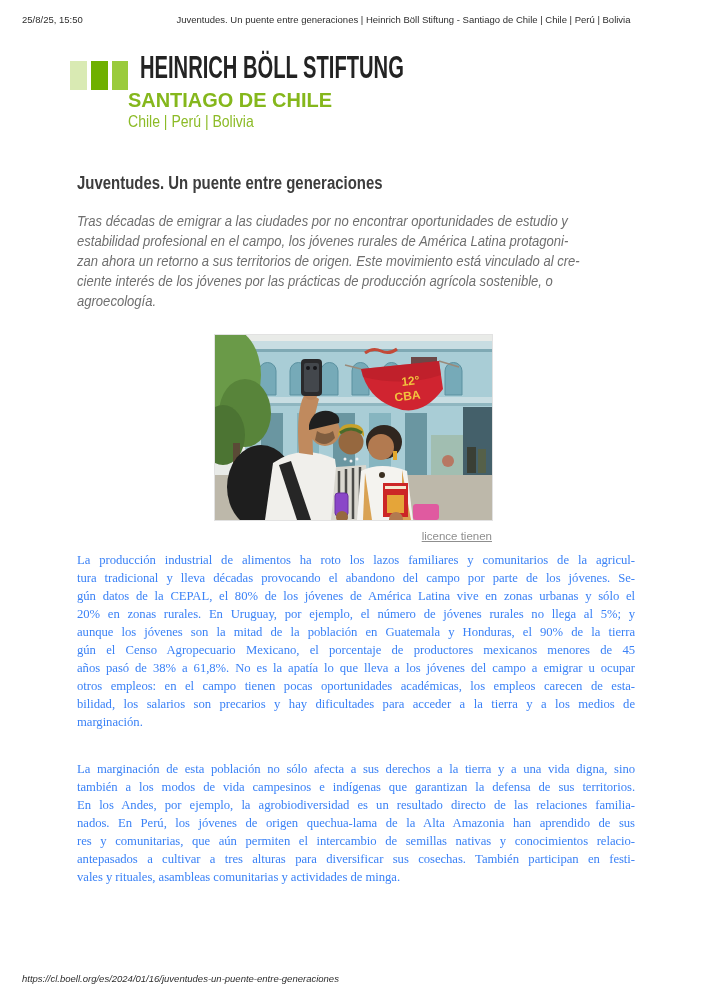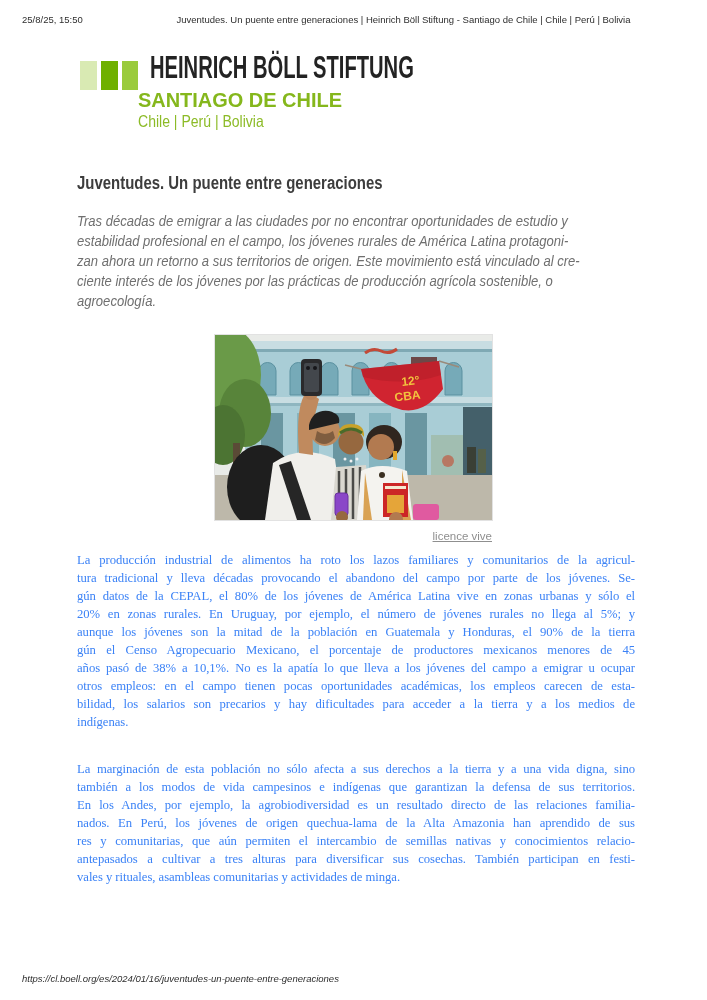--- a/index.html
+++ b/index.html
@@ -10,21 +10,21 @@
   
   .print-header, .print-footer { position:absolute; left:0; width:707px; font-size:9.5px; color:#2e2e2e; }
   .print-header { top:14px; }
   .ph-date { position:absolute; left:22px; top:0; white-space:nowrap; }
   .ph-title { position:absolute; left:100px; right:0; top:0; text-align:center; white-space:nowrap; }
   .print-footer { top:962px; }
   .pf-url { position:absolute; left:22px; top:11px; white-space:nowrap;font-style:italic; }
   .pf-page { position:absolute; right:42px; top:0; }
 
   
-  .logo { position:absolute; left:80px; top:58px; height:80px; width:420px; }
+  .logo { position:absolute; left:70px; top:58px; height:80px; width:420px; }
   .logo-squares { position:absolute; left:0; top:3px; }
   .org-name { position:absolute; left:70px; top:-8px; font-size:31px; font-weight:bold; color:#232323;
               white-space:nowrap; transform:scaleX(0.65); transform-origin:0 0; letter-spacing:0; }
   .office  { position:absolute; left:58px; top:30px; font-size:21px; font-weight:bold; color:#85b71c;
              white-space:nowrap; transform:scaleX(0.95); transform-origin:0 0; }
   .countries { position:absolute; left:58px; top:54px; font-size:16.5px; color:#8cbb27;
              white-space:nowrap; transform:scaleX(0.85); transform-origin:0 0; }
 
   
   .article-title { position:absolute; left:77px; top:173px; font-size:18px; font-weight:bold; color:#3d3d3d;
@@ -162,35 +162,35 @@
       <path d="M187,135 L196,185 L187,185 Z" fill="#d9a253"></path>
       <circle cx="167" cy="140" r="3" fill="#3a2f20"></circle>
       <rect x="168" y="148" width="25" height="34" fill="#cc2626"></rect>
       <rect x="170" y="151" width="21" height="3" fill="#f5e9d2"></rect>
       <rect x="172" y="160" width="17" height="18" fill="#e8b43c" opacity="0.9"></rect>
       <circle cx="181" cy="184" r="7" fill="#b27a50"></circle>
 
       <rect x="198" y="169" width="26" height="16" rx="3" fill="#e05aa0"></rect>
     </svg>
     <figcaption class="figure-caption">
-      <a class="licence-link">licence vive</a>
+      <a class="licence-link">licence tienen</a>
     </figcaption>
   </figure>
 
   <div class="body-para para-1">
       <div class="tline j">La producción industrial de alimentos ha roto los lazos familiares y comunitarios de la agricul-</div>
       <div class="tline j">tura tradicional y lleva décadas provocando el abandono del campo por parte de los jóvenes. Se-</div>
       <div class="tline j">gún datos de la CEPAL, el 80% de los jóvenes de América Latina vive en zonas urbanas y sólo el</div>
       <div class="tline j">20% en zonas rurales. En Uruguay, por ejemplo, el número de jóvenes rurales no llega al 5%; y</div>
       <div class="tline j">aunque los jóvenes son la mitad de la población en Guatemala y Honduras, el 90% de la tierra</div>
       <div class="tline j">gún el Censo Agropecuario Mexicano, el porcentaje de productores mexicanos menores de 45</div>
-      <div class="tline j">años pasó de 38% a 10,1%. No es la apatía lo que lleva a los jóvenes del campo a emigrar u ocupar</div>
+      <div class="tline j">años pasó de 38% a 61,8%. No es la apatía lo que lleva a los jóvenes del campo a emigrar u ocupar</div>
       <div class="tline j">otros empleos: en el campo tienen pocas oportunidades académicas, los empleos carecen de esta-</div>
       <div class="tline j">bilidad, los salarios son precarios y hay dificultades para acceder a la tierra y a los medios de</div>
-      <div class="tline jl">indígenas.</div>
+      <div class="tline jl">marginación.</div>
     </div>
   <div class="body-para para-2">
       <div class="tline j">La marginación de esta población no sólo afecta a sus derechos a la tierra y a una vida digna, sino</div>
       <div class="tline j">también a los modos de vida campesinos e indígenas que garantizan la defensa de sus territorios.</div>
       <div class="tline j">En los Andes, por ejemplo, la agrobiodiversidad es un resultado directo de las relaciones familia-</div>
       <div class="tline j">nados. En Perú, los jóvenes de origen quechua-lama de la Alta Amazonia han aprendido de sus</div>
       <div class="tline j">res y comunitarias, que aún permiten el intercambio de semillas nativas y conocimientos relacio-</div>
       <div class="tline j">antepasados a cultivar a tres alturas para diversificar sus cosechas. También participan en festi-</div>
       <div class="tline jl">vales y rituales, asambleas comunitarias y actividades de minga.</div>
     </div>

